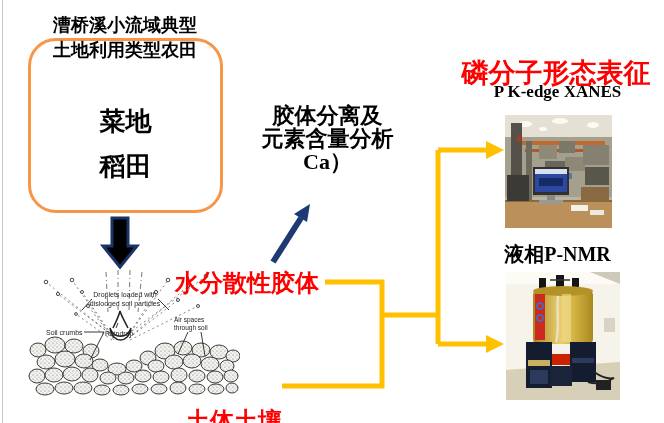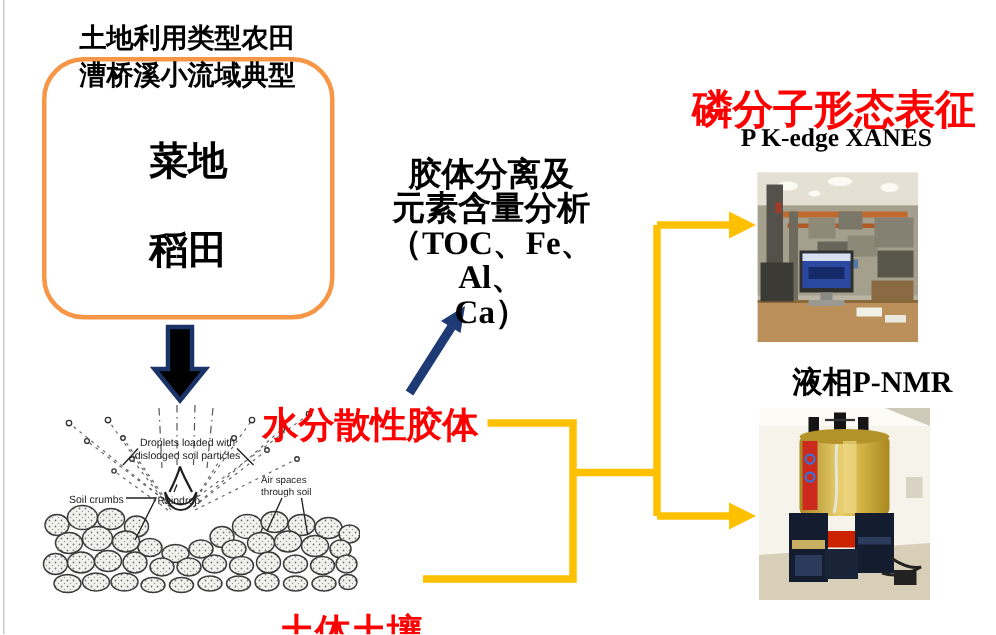--- a/index.html
+++ b/index.html
@@ -7,59 +7,59 @@
   #slide{position:relative;width:664px;height:423px;background:#fff;overflow:hidden;}
   .abs{position:absolute;}
   .slide-edge{left:2px;top:0;width:1px;height:423px;background:#c9c9c9;}
 
   
   .source-box{left:28px;top:38px;width:195px;height:175px;box-sizing:border-box;
     border:3px solid #F79646;border-radius:28px;background:transparent;}
   .box-title{left:26px;top:13px;width:198px;text-align:center;font-size:18px;
     font-weight:bold;line-height:25px;color:#000;white-space:nowrap;}
   .land-use{left:28px;width:195px;text-align:center;font-size:26px;font-weight:bold;color:#000;}
-  .land1{top:90px;}
+  .land1{top:104px;}
   .land2{top:149px;}
 
   
   .analysis{left:240px;top:104px;width:175px;text-align:center;font-size:22px;
     font-weight:bold;line-height:23px;color:#000;}
   .analysis .serif{font-family:"Liberation Serif","DejaVu Serif",serif;}
 
   
   .red-label{color:#FF0000;font-weight:bold;white-space:nowrap;}
   .colloid-label{left:175px;top:267px;font-size:24px;}
   .bulk-label{left:186px;top:371px;font-size:24px;margin-top:34px;}
 
   
   .char-title{left:450px;top:21px;width:212px;text-align:center;font-size:27px;
     font-weight:bold;color:#FF0000;white-space:nowrap;margin-top:34px;}
   .xanes-label{left:470px;top:82px;width:175px;text-align:center;font-size:17px;
     font-weight:bold;font-family:"Liberation Serif","DejaVu Serif",serif;color:#000000;white-space:nowrap;}
-  .nmr-label{left:480px;top:241px;width:155px;text-align:right;font-size:20px;
+  .nmr-label{left:480px;top:241px;width:155px;text-align:center;font-size:20px;
     font-weight:bold;font-family:"Liberation Serif","DejaVu Serif",serif;color:#000;white-space:nowrap;}
 
   .photo{display:block;}
   .xanes-photo{left:505px;top:115px;}
   .nmr-photo{left:506px;top:272px;}
 
   .overlay{left:0;top:0;pointer-events:none;}
   svg text{font-family:"Liberation Sans","DejaVu Sans",sans-serif;}
 </style>
 </head>
 <body>
 
 <div id="slide">
 
   <div class="abs slide-edge"></div>
 
   <div class="abs source-box"></div>
   <div class="abs box-title">
+    <div>漕桥溪小流域典型</div>
     <div>土地利用类型农田</div>
-    <div>漕桥溪小流域典型</div>
   </div>
   <div class="abs land-use land1">菜地</div>
   <div class="abs land-use land2">稻田</div>
 
   <svg class="abs" style="left:28px;top:266px;" width="212" height="132" viewBox="0 0 212 132">
     <defs>
       <pattern id="stipple" width="4" height="4" patternUnits="userSpaceOnUse">
         <rect width="4" height="4" fill="#f2f2ee"></rect>
         <circle cx="1" cy="1" r="0.6" fill="#777"></circle>
         <circle cx="3" cy="3" r="0.5" fill="#9a9a9a"></circle>
@@ -193,21 +193,20 @@
       <path d="M438 150 L487 150" stroke="#FFC000" stroke-width="5" fill="none"></path>
       <path d="M438 344 L487 344" stroke="#FFC000" stroke-width="5" fill="none"></path>
       <polygon points="486,141 486,159 504,150" fill="#FFC000"></polygon>
       <polygon points="486,335 486,353 504,344" fill="#FFC000"></polygon>
     </g>
   </svg>
 
   <div class="abs analysis">
     <div>胶体分离及</div>
     <div>元素含量分析</div>
-    <div class="serif">（TOC、Fe、Al、</div>
     <div class="serif">Ca）</div>
   </div>
 
   <div class="abs red-label colloid-label">水分散性胶体</div>
   <div class="abs red-label bulk-label">土体土壤</div>
 
   <div class="abs char-title">磷分子形态表征</div>
   <div class="abs xanes-label">P K-edge XANES</div>
 
   <svg class="abs photo xanes-photo" width="107" height="113" viewBox="0 0 107 113">

